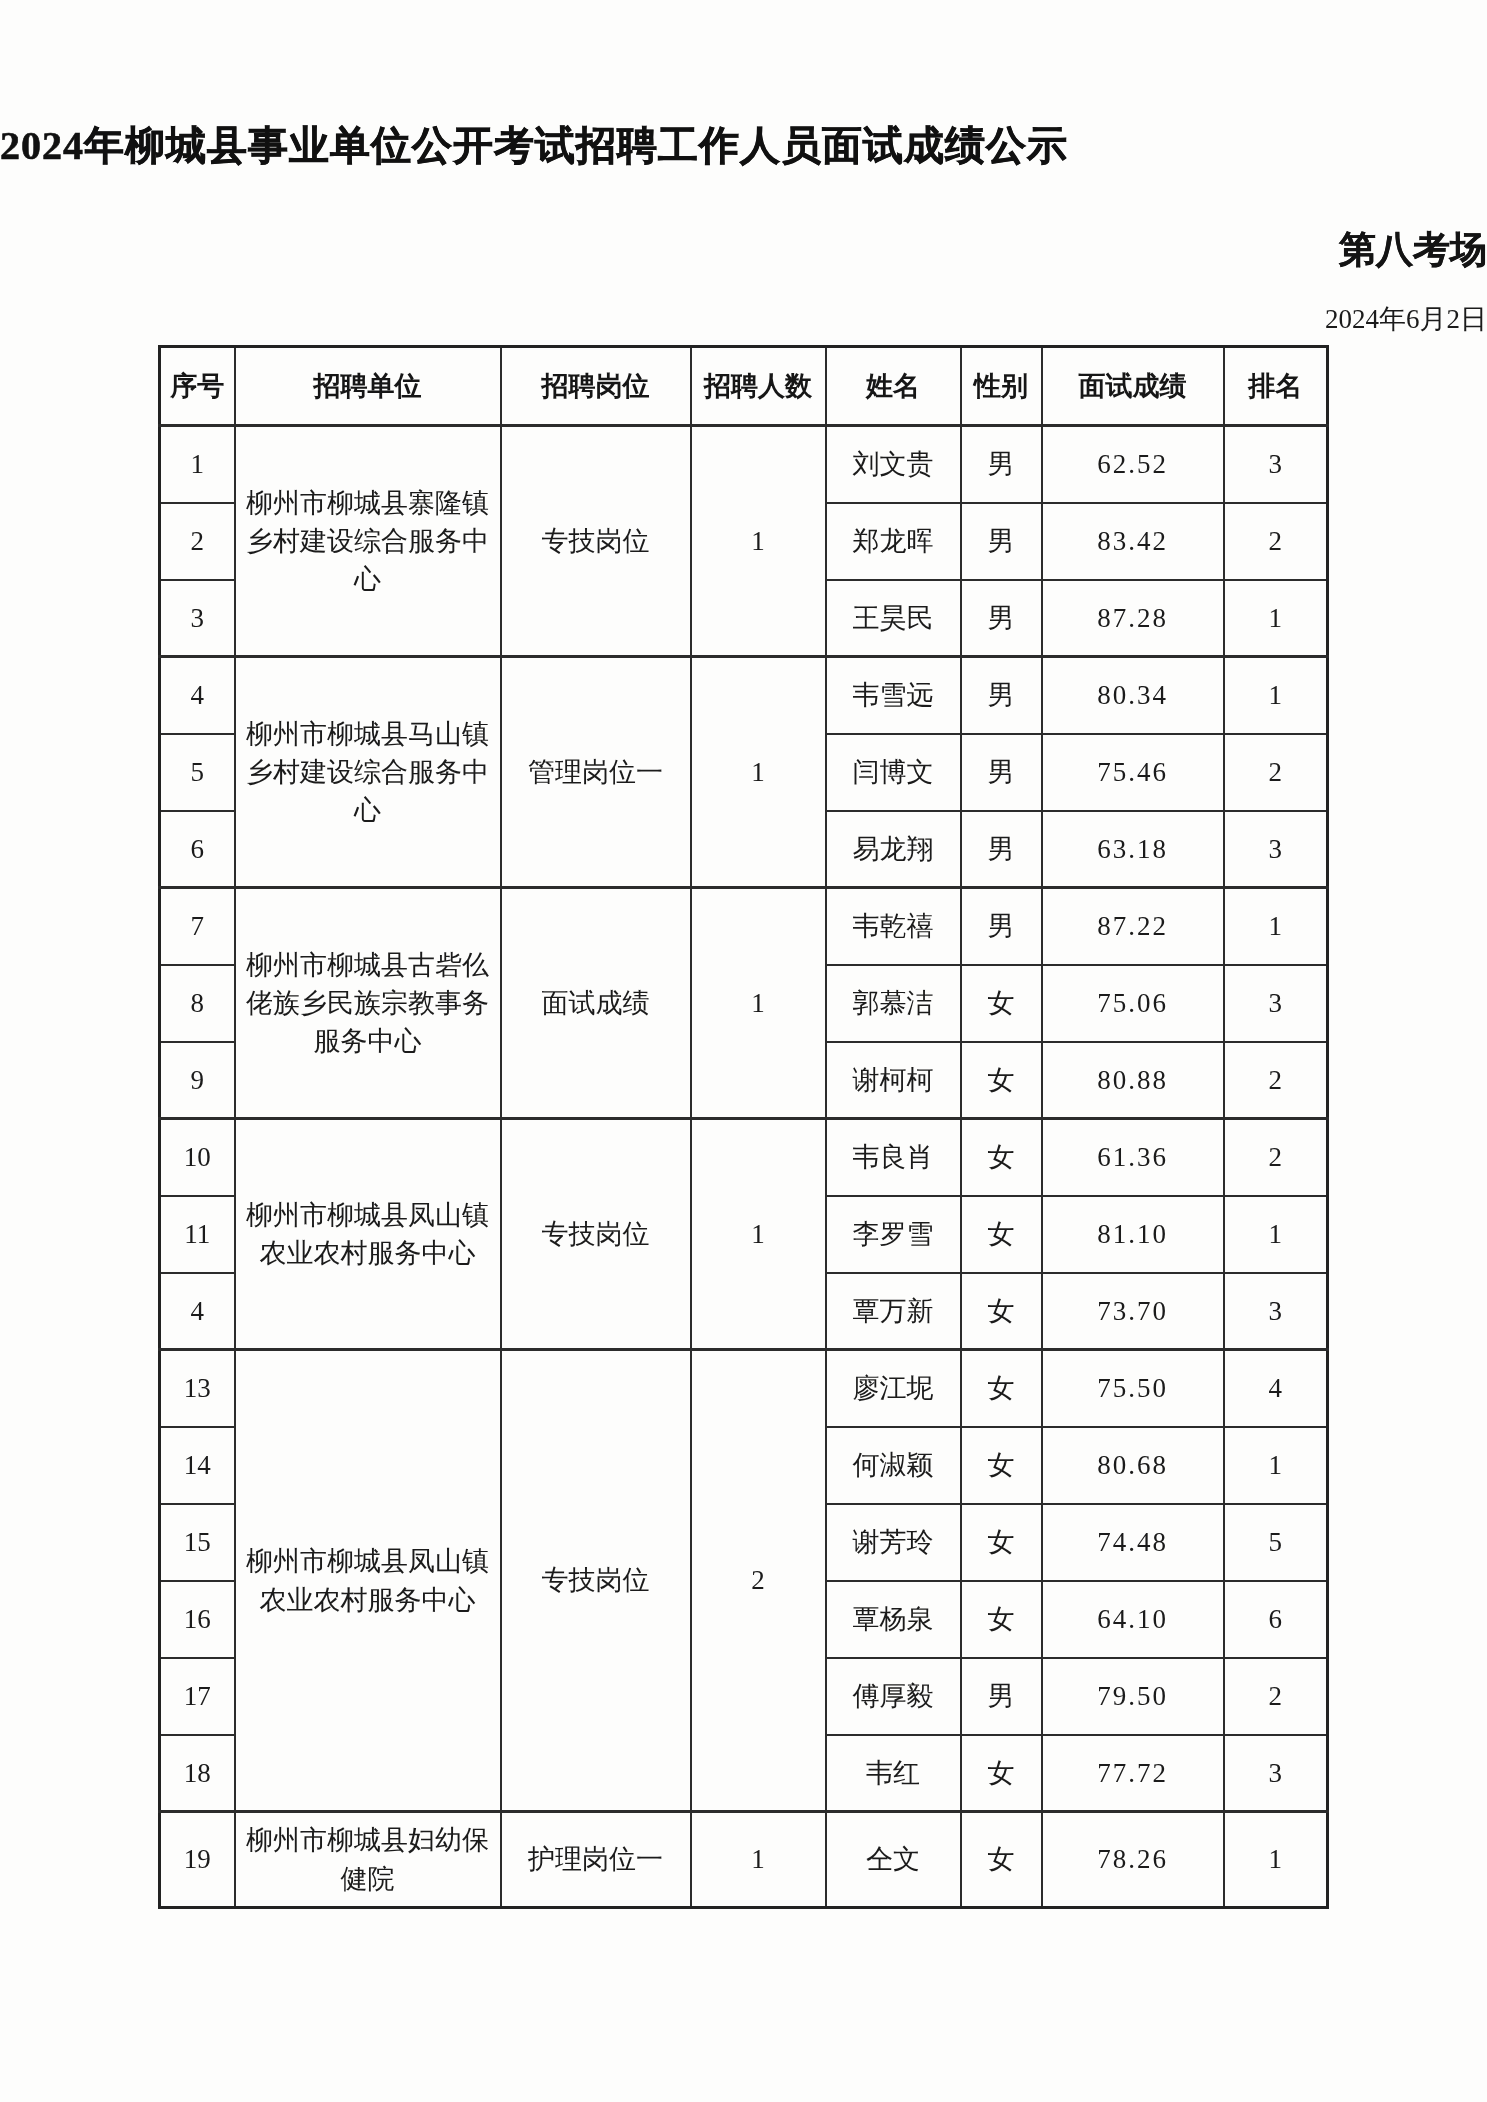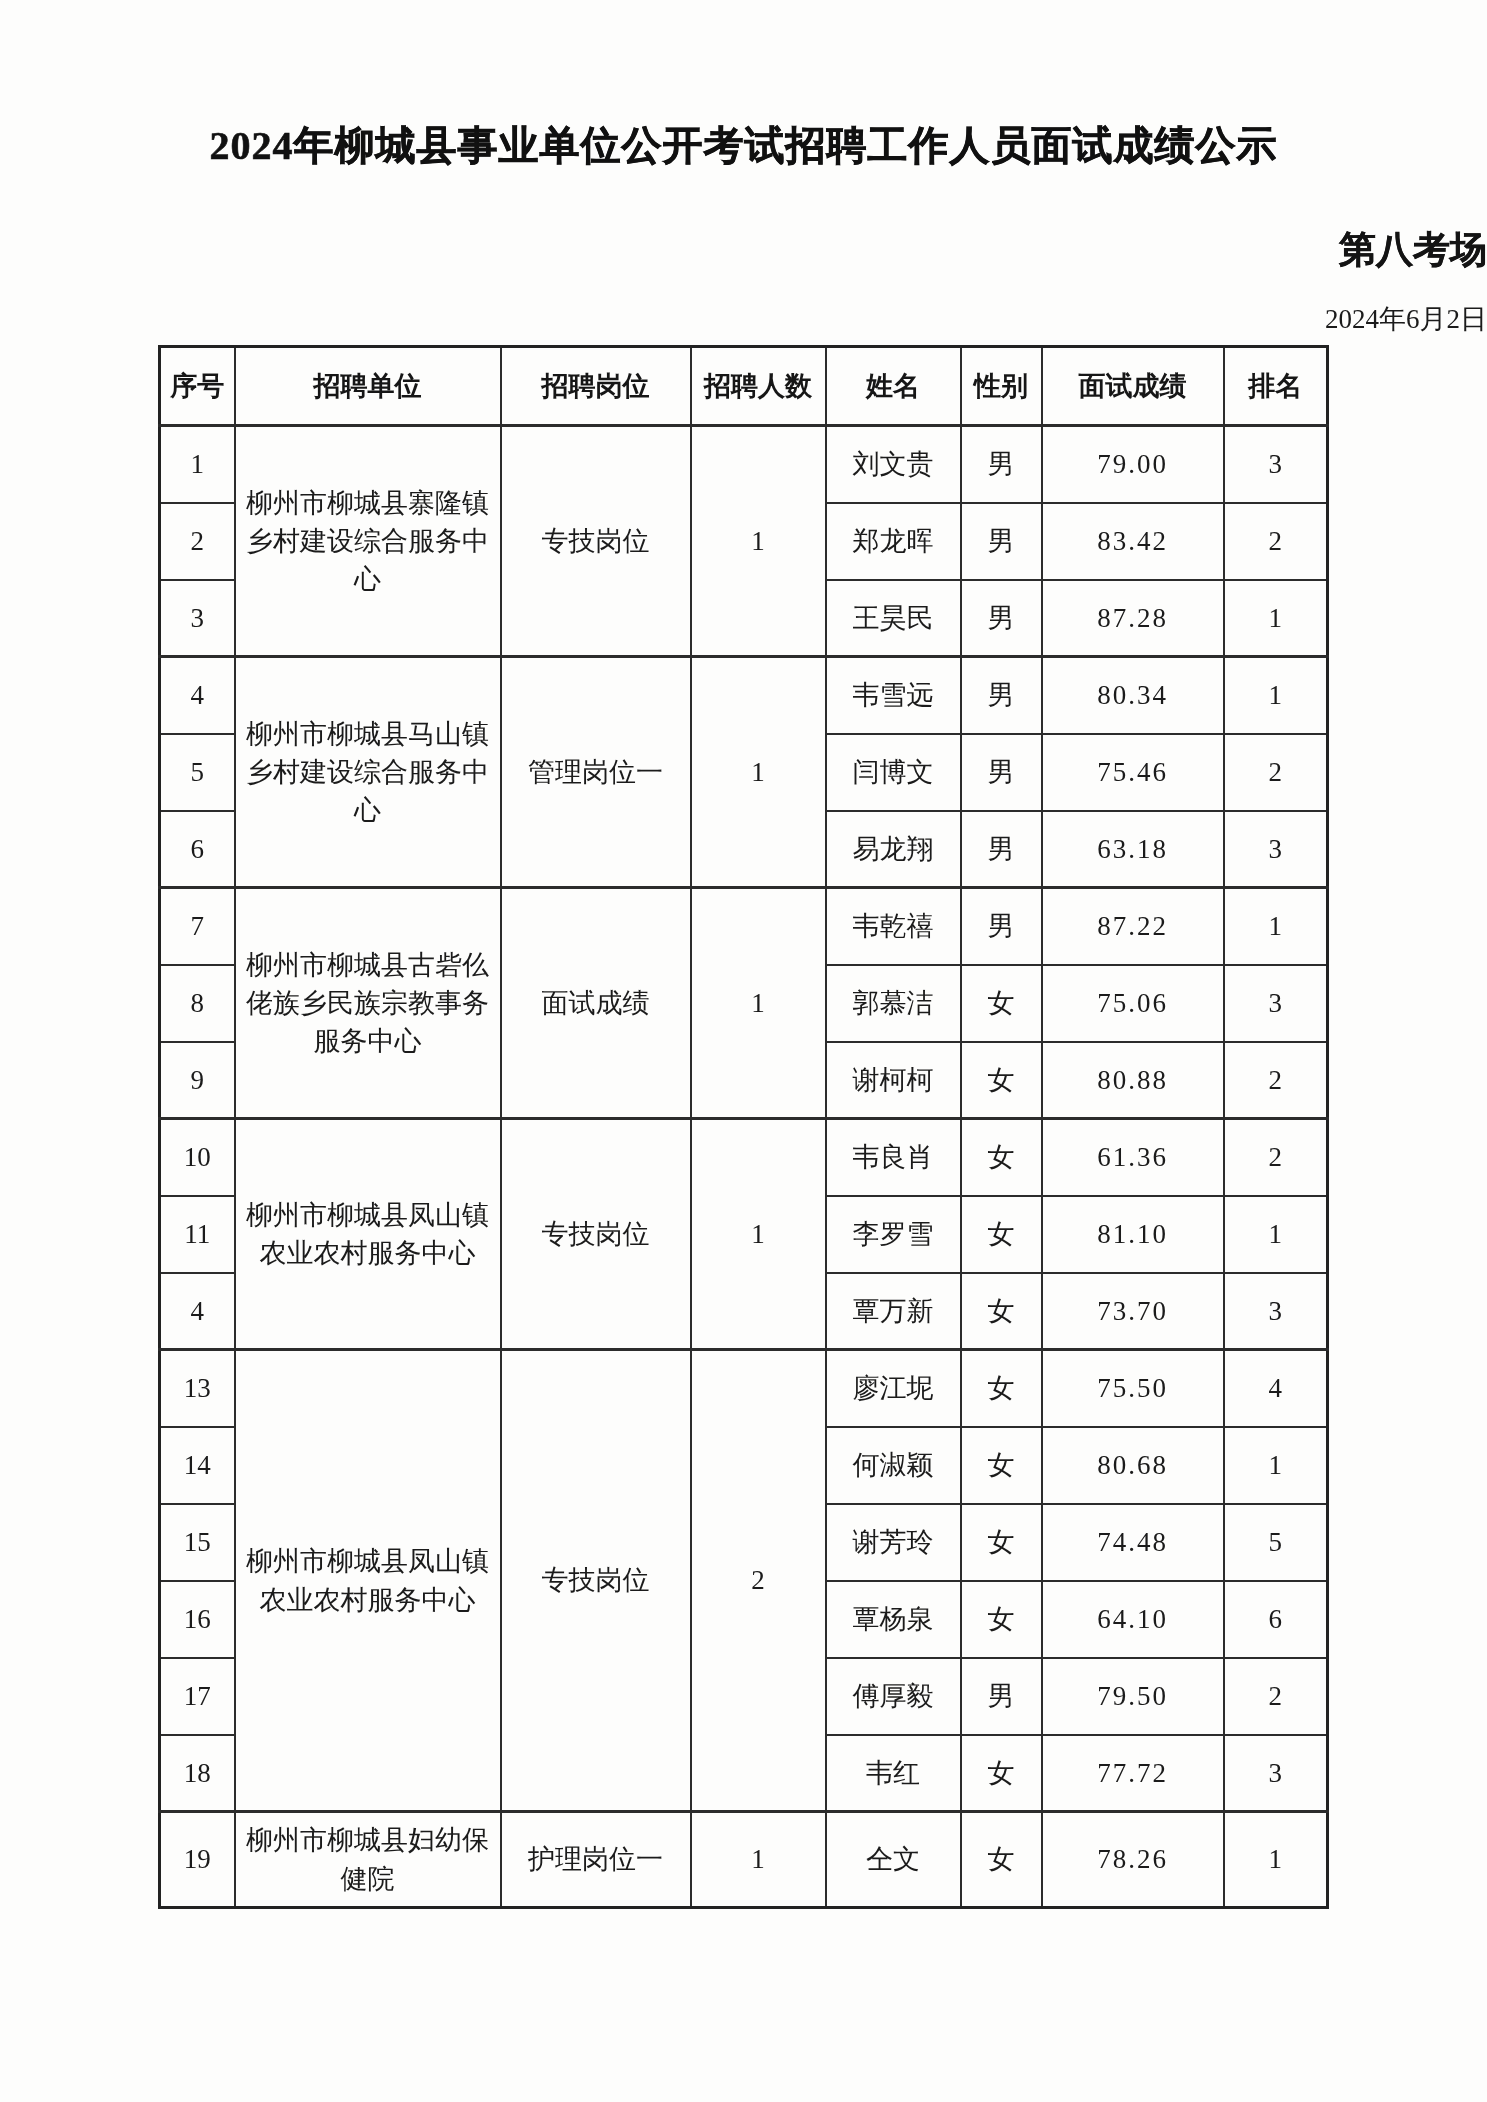--- a/index.html
+++ b/index.html
@@ -13,21 +13,20 @@
     position: relative;
     background: #fdfdfc;
     font-family: "Liberation Serif", "DejaVu Serif", serif;
     color: #1b1b1b;
     overflow: hidden;
   }
   .page {
     padding-top: 118px;
   }
   .doc-title {
-    text-align: center;
     font-size: 40px;
     font-weight: 700;
     letter-spacing: 1px;
     color: #111111;
     font-family: "Liberation Serif", "DejaVu Serif", serif;
     -webkit-text-stroke: 0.6px #111111;
   }
   .doc-subtitle {
     text-align: right;
     font-size: 37px;
@@ -126,21 +125,21 @@
         </tr>
       </thead>
       <tbody>
           <tr class="group-start">
             <td class="col-seq">1</td>
             <td class="col-unit" rowspan="3">柳州市柳城县寨隆镇乡村建设综合服务中心</td>
             <td class="col-post" rowspan="3">专技岗位</td>
             <td class="col-count" rowspan="3">1</td>
             <td class="col-name">刘文贵</td>
             <td class="col-gender">男</td>
-            <td class="col-score">79.00</td>
+            <td class="col-score">62.52</td>
             <td class="col-rank">3</td>
           </tr>
           <tr>
             <td class="col-seq">2</td>
             <td class="col-name">郑龙晖</td>
             <td class="col-gender">男</td>
             <td class="col-score">83.42</td>
             <td class="col-rank">2</td>
           </tr>
           <tr>

